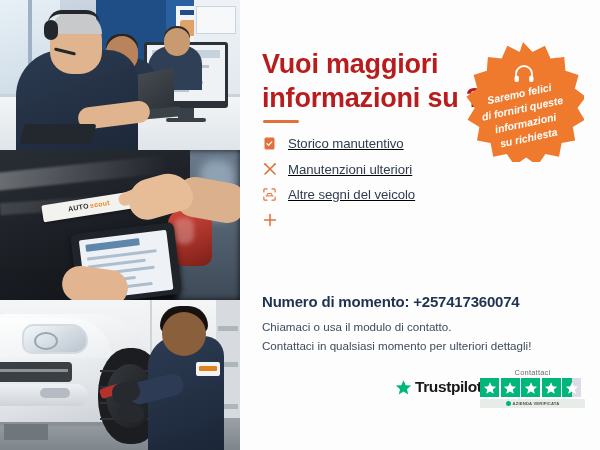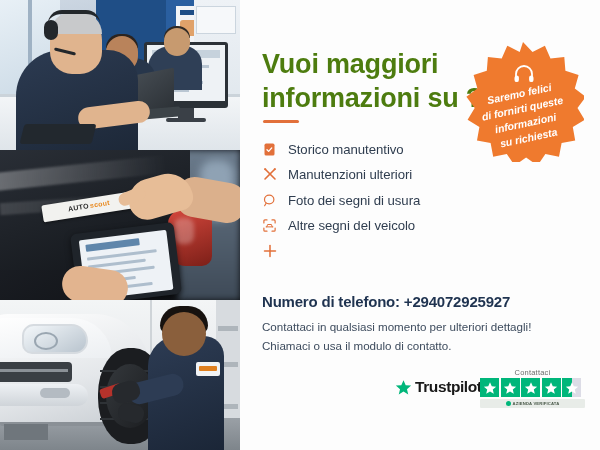--- a/index.html
+++ b/index.html
@@ -122,32 +122,32 @@
   .p3 .badge{position:absolute;left:196px;top:62px;width:24px;height:14px;background:#f1f3f5;border-radius:2px;}
   .p3 .badge:after{content:"";position:absolute;left:3px;top:4px;width:18px;height:5px;background:#e0801f;border-radius:1px;}
   .p3 .tool{position:absolute;left:100px;top:86px;width:22px;height:10px;background:#b4322b;border-radius:3px;transform:rotate(-18deg);}
   .p3 .shelfR{position:absolute;right:0;top:0;width:24px;height:150px;background:#d7dbdf;}
   .p3 .shelfR i{position:absolute;left:2px;width:20px;height:5px;background:#aeb5bb;}
 
   
   .content{position:relative;flex:1;height:450px;background:#fdfdfd;}
 
   .heading{position:absolute;left:22px;top:30px;width:230px;
-    font-size:27px;line-height:1.24;font-weight:700;color:#4d7c0f;letter-spacing:-.2px;}
+    font-size:27px;line-height:1.24;font-weight:700;color:#b91c1c;letter-spacing:-.2px;}
   .rule{position:absolute;left:23px;top:120px;width:36px;height:3px;background:#e2703a;border-radius:2px;}
 
   .badge-burst{position:absolute;left:222px;top:40px;width:122px;height:122px;}
   .burst-svg{position:absolute;left:0;top:0;width:122px;height:122px;}
   .burst-icon{position:absolute;left:50px;top:22px;width:24px;height:24px;}
   .burst-text{position:absolute;left:14px;top:46px;width:96px;
     transform:rotate(-12deg);text-align:center;
     color:#ffffff;font-size:10.5px;line-height:1.42;font-weight:700;font-style:italic;}
 
   .feature-list{position:absolute;left:22px;top:131px;width:220px;}
-  .feature{display:flex;align-items:flex-end;height:25.5px;}
+  .feature{display:flex;align-items:center;height:25.5px;text-decoration:underline;}
   .f-ico{width:26px;flex:0 0 26px;display:flex;align-items:center;justify-content:flex-start;color:#e2703a;}
   .f-label{font-size:13.2px;color:#2f3d4f;letter-spacing:-.05px;}
 
   .phone{position:absolute;left:22px;top:293px;font-size:15px;font-weight:700;color:#1f3350;letter-spacing:-.2px;}
   .sub{position:absolute;left:22px;top:318px;width:290px;font-size:11.6px;line-height:1.62;color:#3e4c5e;}
   .sub span{display:block;}
 
   .trust{position:absolute;left:155px;top:368px;width:190px;height:48px;}
   .tp-logo{position:absolute;left:0;top:10px;display:flex;align-items:center;gap:3px;}
   .tp-name{font-size:15.5px;font-weight:700;color:#191919;letter-spacing:-.4px;}
@@ -321,29 +321,20 @@
           <svg width="16" height="16" viewBox="0 0 24 24" fill="none" stroke="#e2703a" stroke-width="2.4" stroke-linecap="round">
             <path d="M4.5 4.5 L19.5 19.5"></path>
             <path d="M19.5 4.5 L4.5 19.5"></path>
             <circle cx="4.9" cy="4.9" r="1.6" fill="#e2703a" stroke="none"></circle>
             <circle cx="19.1" cy="4.9" r="1.6" fill="#e2703a" stroke="none"></circle>
           </svg>
         </span>
         <span class="f-label">Manutenzioni ulteriori</span>
       </div>
 
-      <div class="feature">
-        <span class="f-ico">
-          <svg width="15" height="15" viewBox="0 0 24 24" fill="none" stroke="#e2703a" stroke-width="1.9">
-            <ellipse cx="11.5" cy="10.5" rx="7.5" ry="7"></ellipse>
-            <path d="M6.6 16.3 L4.2 20.4" stroke-linecap="round"></path>
-          </svg>
-        </span>
-        <span class="f-label">Foto dei segni di usura</span>
-      </div>
 
       <div class="feature">
         <span class="f-ico">
           <svg width="15" height="15" viewBox="0 0 24 24" fill="none" stroke="#e2703a" stroke-width="1.9" stroke-linecap="round">
             <path d="M3 8V4.6a1.6 1.6 0 0 1 1.6-1.6H8"></path>
             <path d="M16 3h3.4A1.6 1.6 0 0 1 21 4.6V8"></path>
             <path d="M21 16v3.4a1.6 1.6 0 0 1-1.6 1.6H16"></path>
             <path d="M8 21H4.6A1.6 1.6 0 0 1 3 19.4V16"></path>
             <path d="M6.6 14.2h10.8" stroke-width="1.6"></path>
             <path d="M7.6 14.2 9 10.4h6l1.4 3.8" stroke-width="1.6" stroke-linejoin="round"></path>
@@ -357,27 +348,27 @@
           <svg width="16" height="16" viewBox="0 0 24 24" fill="none" stroke="#e2703a" stroke-width="2.3" stroke-linecap="round">
             <path d="M12 3.8v16.4"></path>
               <path d="M3.8 12h16.4"></path>
           </svg>
         </span>
       </div>
 
     </div>
 
     <div class="phone">
-      <span>Numero di telefono:</span>
-      <span>+294072925927</span>
+      <span>Numero di momento:</span>
+      <span>+257417360074</span>
     </div>
 
     <div class="sub">
+      <span>Chiamaci o usa il modulo di contatto.</span>
       <span>Contattaci in qualsiasi momento per ulteriori dettagli!</span>
-      <span>Chiamaci o usa il modulo di contatto.</span>
     </div>
 
     <div class="trust">
       <div class="tp-logo">
         <svg width="17" height="17" viewBox="0 0 24 24">
           <path fill="#00b67a" d="M12 1.6l3.1 7.1 7.7.6-5.9 5 1.8 7.5L12 17.8 5.3 21.8l1.8-7.5-5.9-5 7.7-.6z"></path>
         </svg>
         <span class="tp-name">Trustpilot</span>
       </div>
       <div class="tp-rating">

